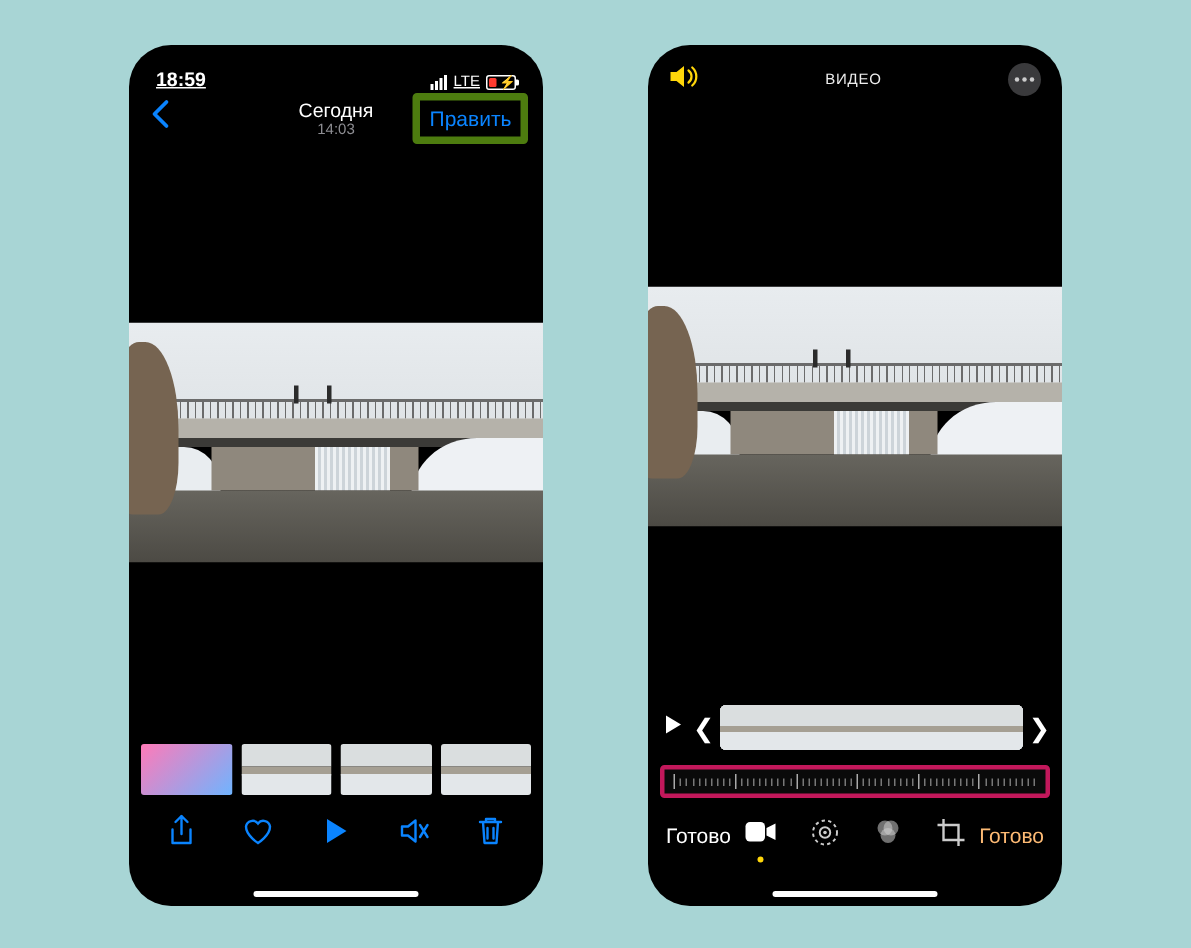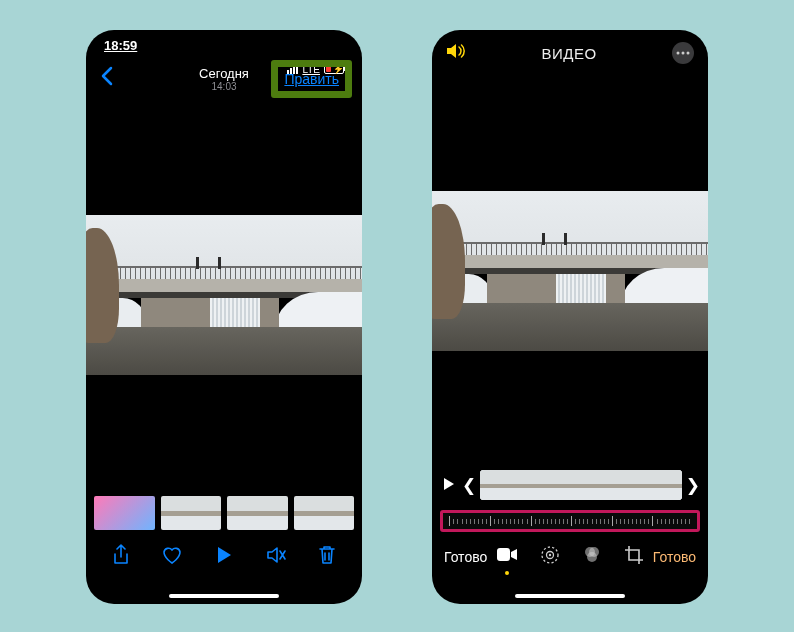--- a/index.html
+++ b/index.html
@@ -19,21 +19,21 @@
     overflow: hidden;
     color: #fff;
   }
   .phone.left { left: 86px; top: 30px; }
   .phone.right { left: 432px; top: 30px; }
 
   
   .status-bar {
     height: 30px;
     display: flex;
-    align-items: center;
+    align-items: flex-end;
     justify-content: space-between;
     padding: 0 18px;
     font-size: 13px;
     font-weight: 600;
     text-decoration: underline;
   }
   .status-right { display: flex; align-items: center; gap: 4px; font-size: 10px; font-weight: 500; margin-top: 48px; }
   .bars { display: inline-flex; align-items: flex-end; gap: 1px; }
   .bars span { width: 2px; background: #fff; display: inline-block; }
   .bars span:nth-child(1){height:4px;} .bars span:nth-child(2){height:6px;} .bars span:nth-child(3){height:8px;} .bars span:nth-child(4){height:10px;}
@@ -53,23 +53,22 @@
     position: relative;
   }
   .back-chevron { color: #0a84ff; font-size: 22px; font-weight: 300; padding: 0 4px; cursor: pointer; }
   .nav-center { position: absolute; left: 0; right: 0; text-align: center; pointer-events: none; }
   .nav-title { font-size: 13px; font-weight: 500; }
   .nav-subtitle { font-size: 10px; color: #8e8e93; }
   .edit-btn {
     color: #0a84ff; font-size: 14px; padding: 4px 6px; cursor: pointer; position: relative; z-index: 2;
   }
   .highlight-red {
-    border: 7px solid #4d7c0f;
+    border: 5px solid #4d7c0f;
     border-radius: 3px;
-    text-decoration: underline;
   }
 
   .video-area {
     width: 276px; height: 394px;
     display: flex; align-items: center; justify-content: center;
     background: #000;
   }
   .video-frame {
     width: 276px; height: 160px;
     position: relative; overflow: hidden;
@@ -99,21 +98,21 @@
 
   
   .editor-top {
     height: 46px;
     display: flex;
     align-items: center;
     justify-content: space-between;
     padding: 0 14px;
   }
   .vol-icon { color: #ffd60a; font-size: 16px; cursor: pointer; }
-  .editor-title { font-size: 15px; letter-spacing: 0.5px; color: #eee; }
+  .editor-title { font-size: 10px; letter-spacing: 0.5px; color: #eee; }
   .more-btn {
     width: 22px; height: 22px; border-radius: 50%; background: #3a3a3c;
     display: flex; align-items: center; justify-content: center; color: #ccc; font-size: 12px; cursor: pointer;
   }
 
   .editor-video-area {
     width: 276px; height: 390px;
     display: flex; align-items: center; justify-content: center;
   }
 

